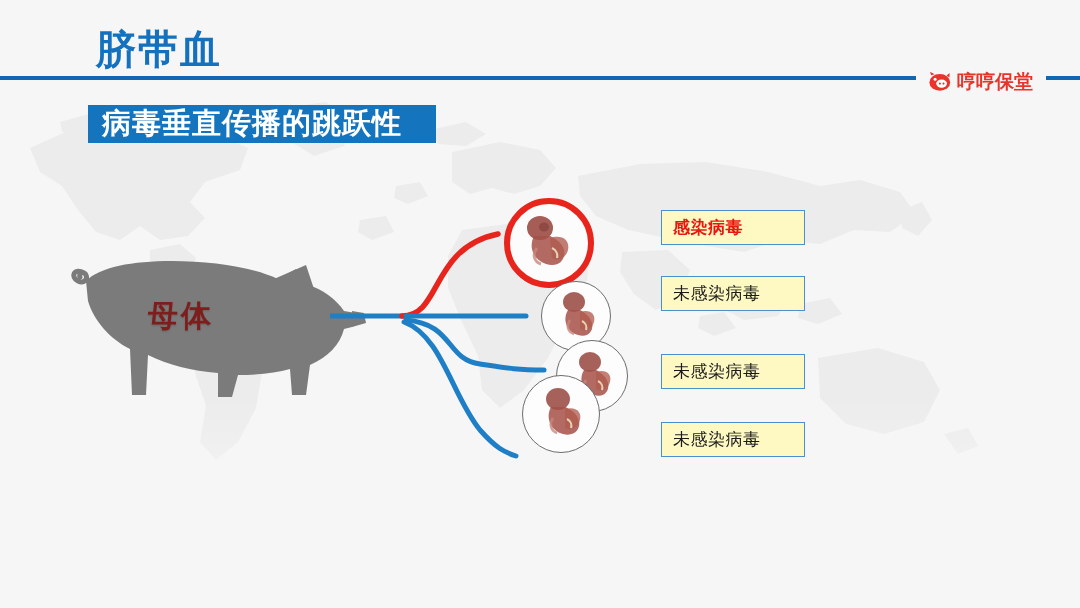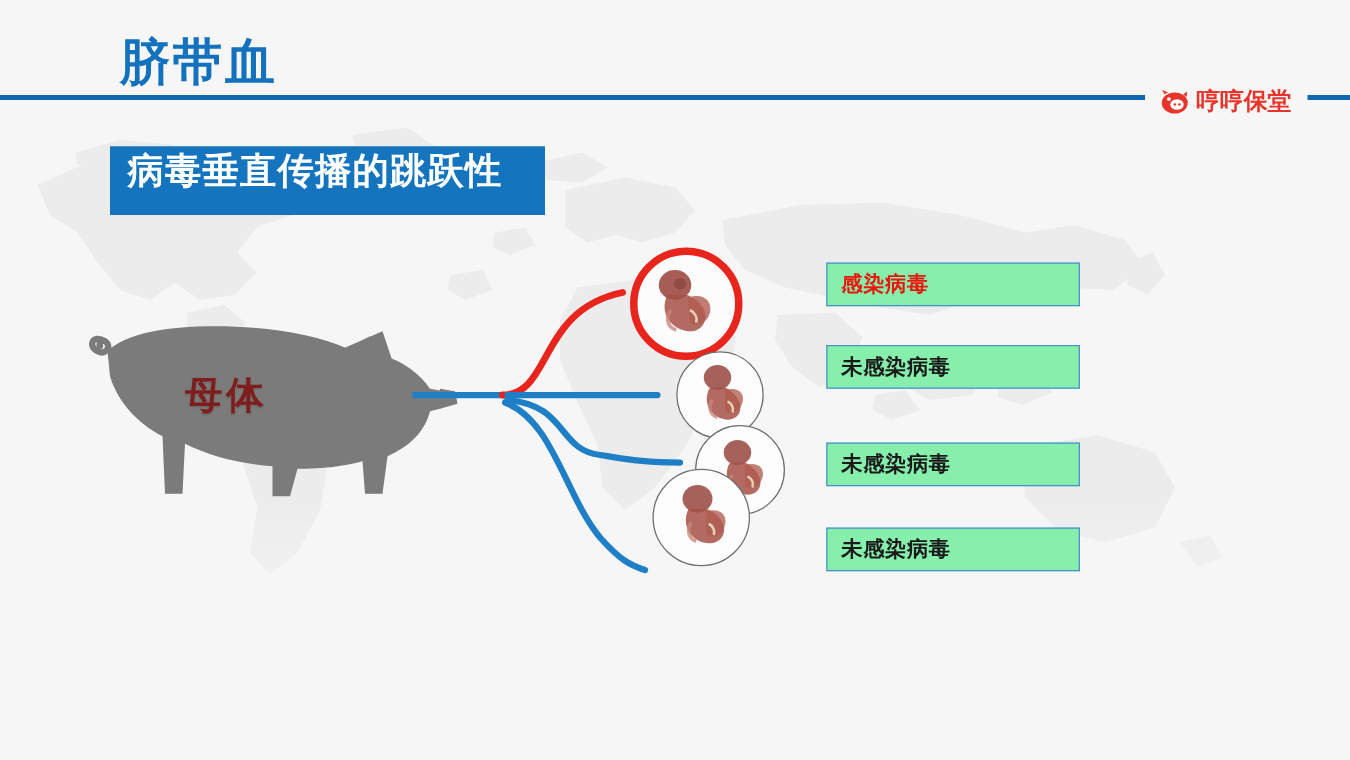--- a/index.html
+++ b/index.html
@@ -48,23 +48,23 @@
     display:flex;align-items:center;gap:5px;
   }
   #logo-mark{width:24px;height:21px;flex:0 0 auto;}
   #logo-text{
     font-size:19px;font-weight:bold;color:#e8342a;
     letter-spacing:0px;white-space:nowrap;line-height:1;
   }
   
   #subtitle-banner{
     position:absolute;left:88px;top:105px;
-    width:348px;height:55px;
+    width:348px;height:38px;
     background:#1474be;
-    display:flex;align-items:flex-start;margin-top:12px;
+    display:flex;align-items:center;
   }
   #subtitle-text{
     color:#ffffff;font-size:29px;font-weight:bold;
     margin-left:14px;letter-spacing:1px;white-space:nowrap;
   }
   
   #pig-group{position:absolute;left:60px;top:245px;width:340px;height:155px;}
   #pig-label{
     position:absolute;left:148px;top:296px;
     font-size:30px;font-weight:bold;color:#7f1d1d;
@@ -83,31 +83,31 @@
     border:6px solid #e8251c;
   }
   .fetus-circle.clean{
     border:1.4px solid #6d6d6d;
     background:#fdfdfd;
   }
   .fetus-art{position:absolute;left:0;top:0;width:100%;height:100%;}
   
   .label-box{
     position:absolute;
-    width:203px;height:35px;
-    background:#86efac;
+    width:144px;height:35px;
+    background:#fef9c3;
     border:1.4px solid #4a8fd0;
     display:flex;align-items:center;
     box-sizing:border-box;
   }
   .label-text{
     margin-left:11px;font-size:17px;white-space:nowrap;letter-spacing:.5px;
   }
   .label-text.infected{color:#e8180f;font-weight:bold;}
-  .label-text.clean{color:#1a1a1a;font-weight:bold;}
+  .label-text.clean{color:#1a1a1a;font-weight:normal;}
 </style>
 </head>
 <body>
 
 <div id="slide">
 
   <div id="map-layer">
     <svg viewBox="0 0 1080 430" width="1080" height="430" preserveAspectRatio="none" aria-hidden="true">
       <g fill="#e4e4e4">
 

